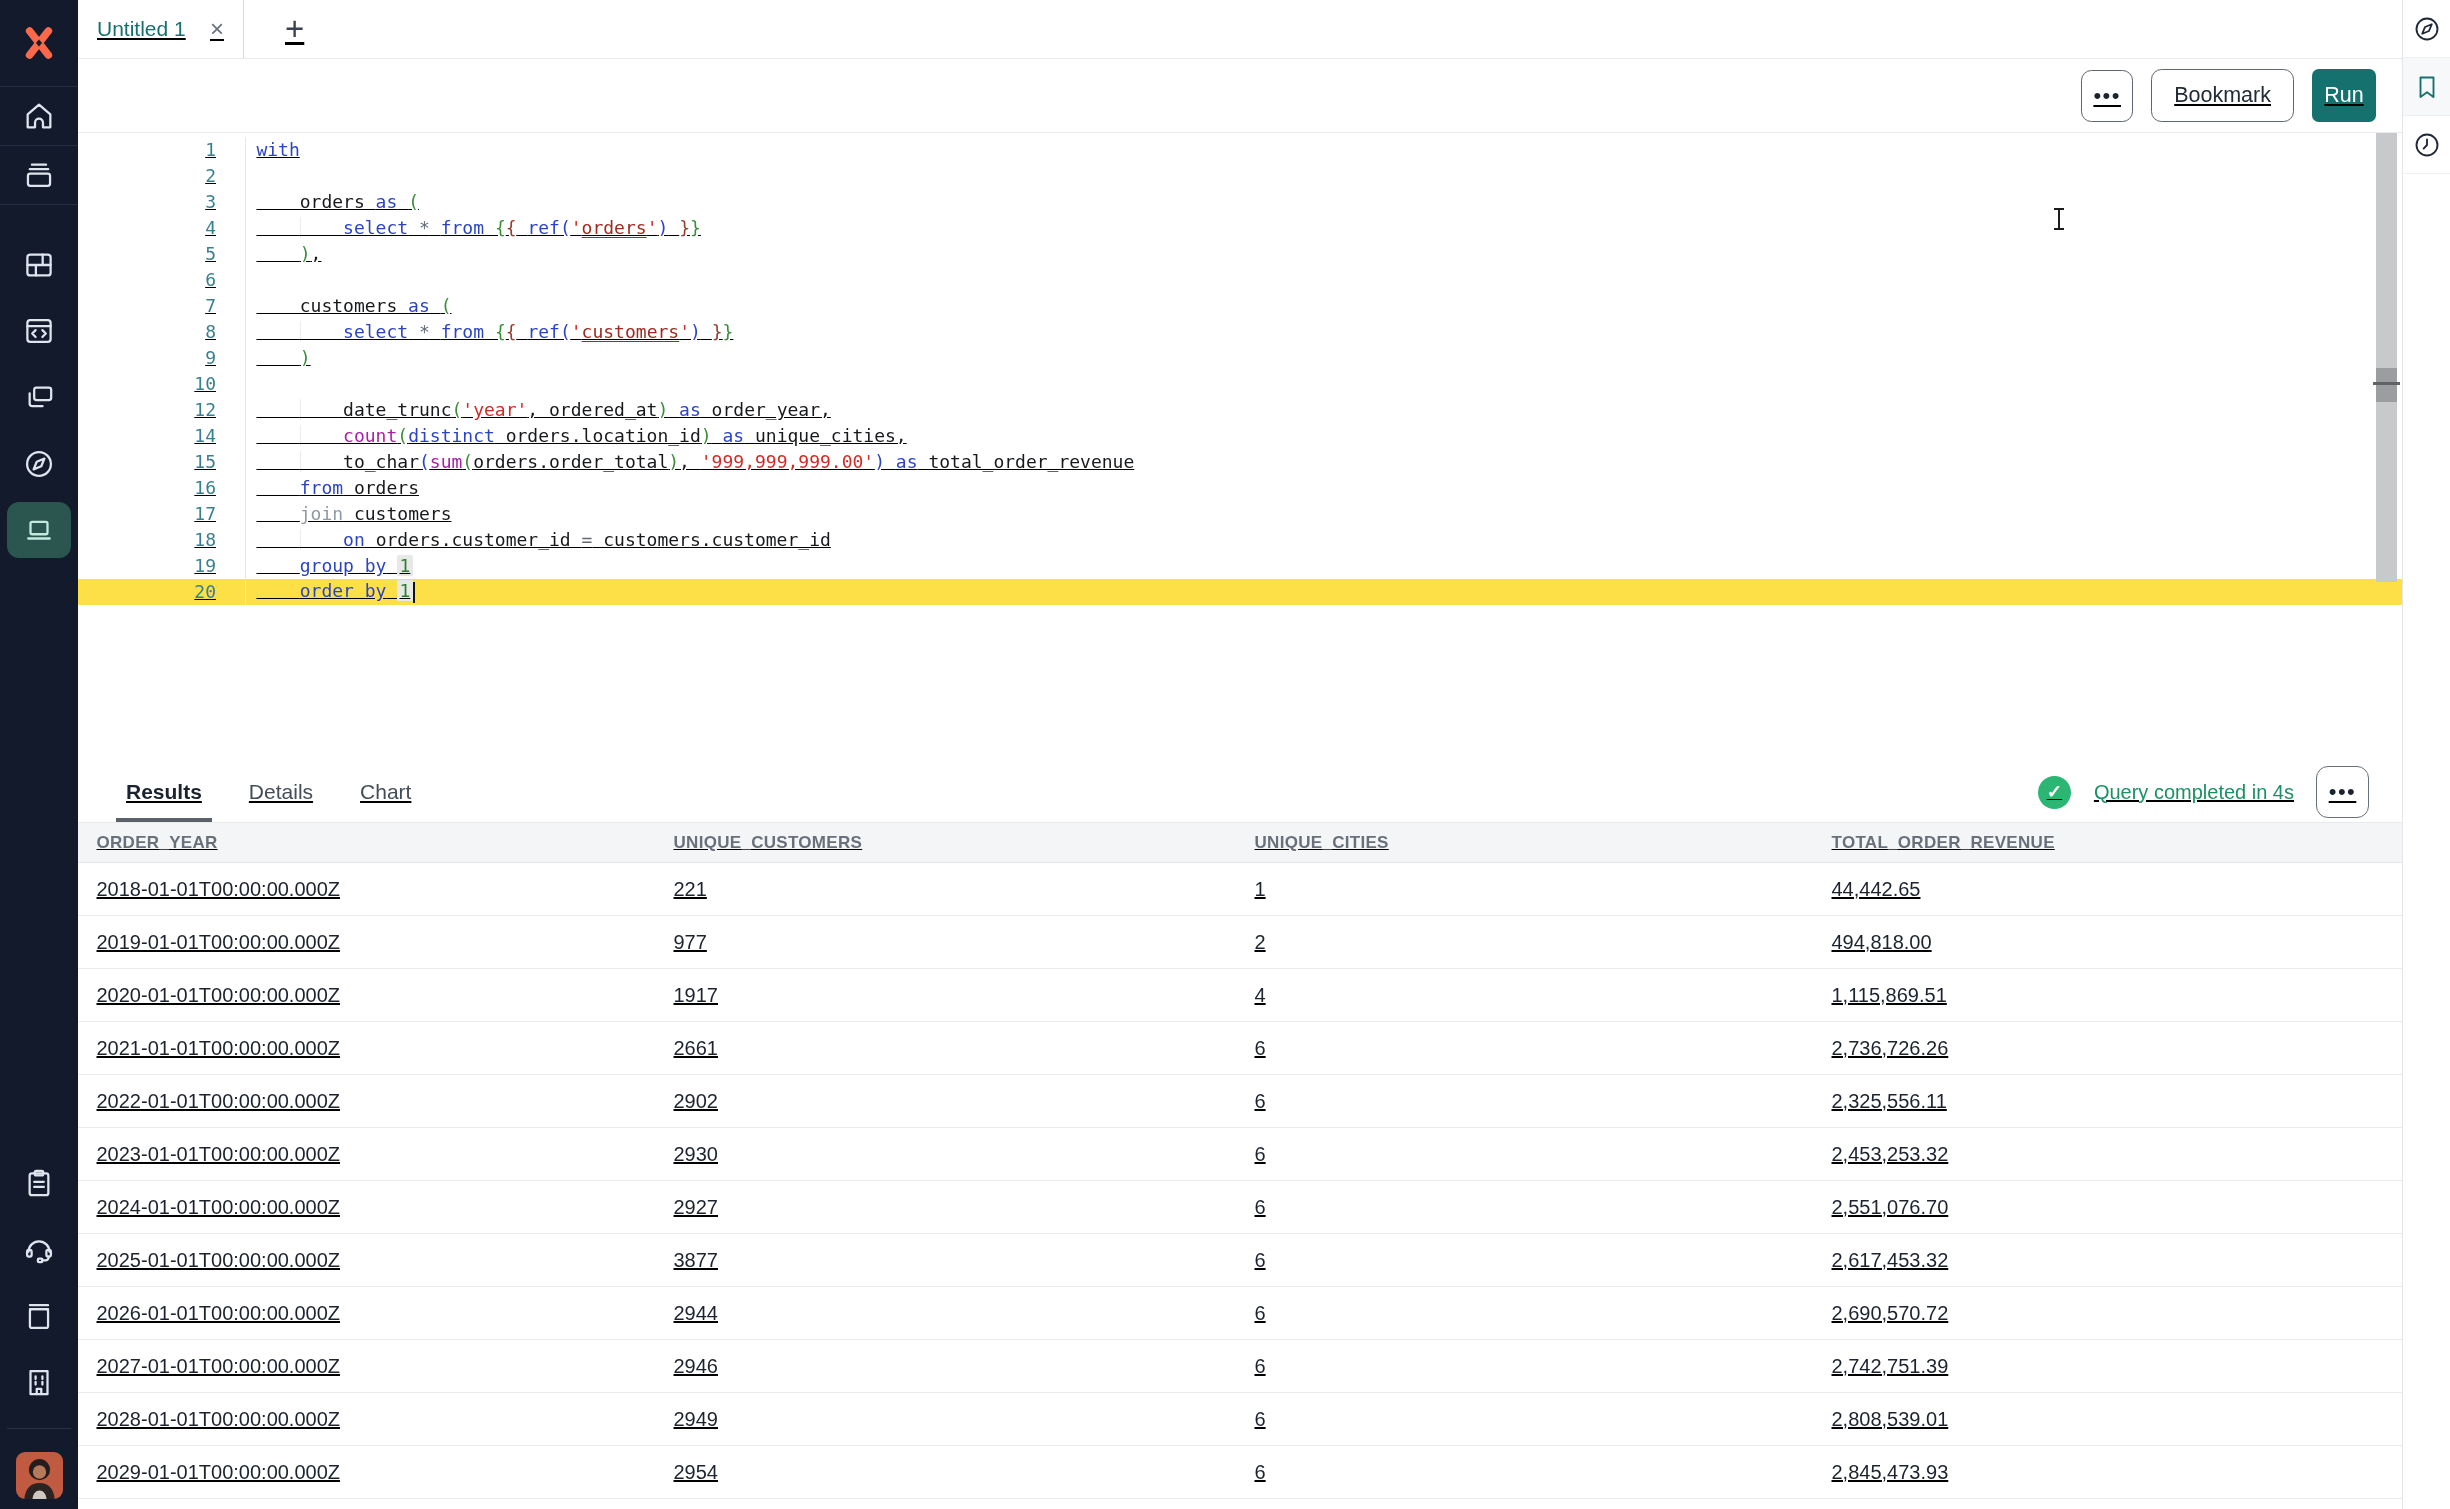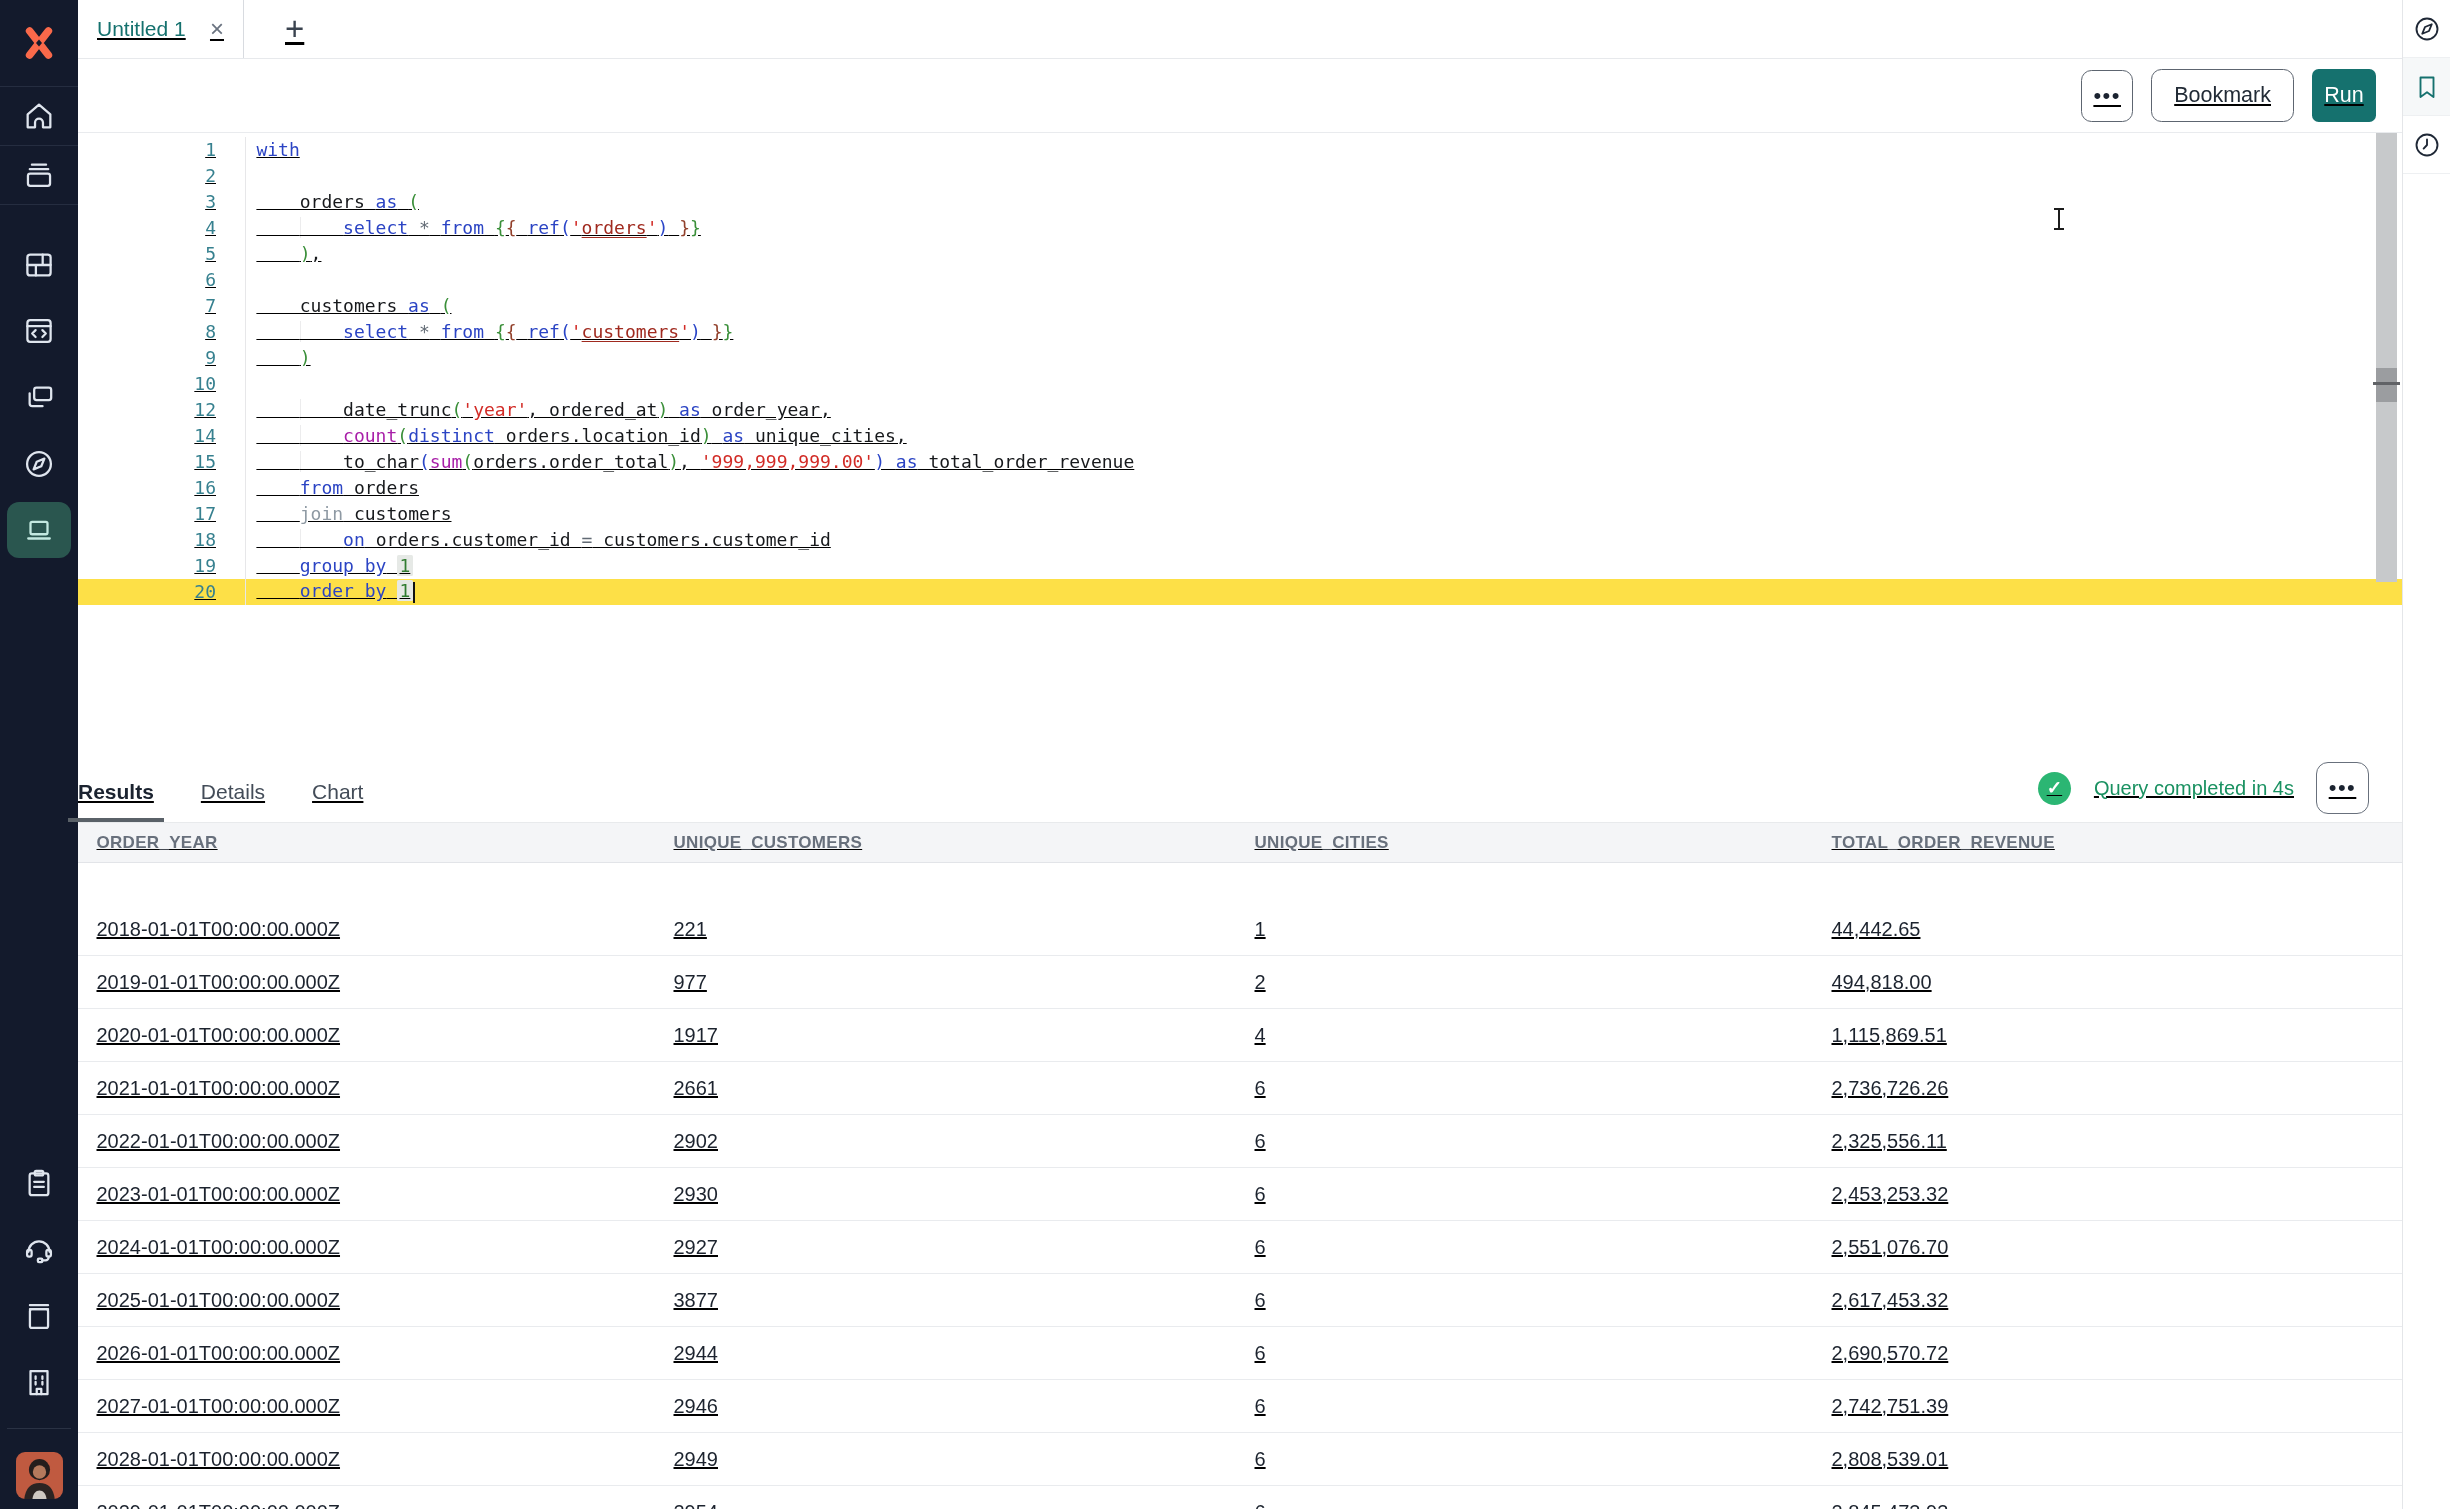--- a/index.html
+++ b/index.html
@@ -76,36 +76,36 @@
 
   .vstrip { position:absolute; left:2298px; top:0; width:21px; height:449px; background:#c7c9cb; }
   .vstrip-handle { position:absolute; left:0; top:235px; width:21px; height:34px; background:#9b9da0; }
   .vstrip-line { position:absolute; left:-3px; top:249px; width:27px; height:3px; background:#606266; }
 
   .ibeam { position:absolute; left:1980px; top:75px; width:2.2px; height:22px; background:#1c1c1c; }
   .ibeam::before, .ibeam::after { content:""; position:absolute; left:-3.7px; width:9.6px; height:2.2px; background:#1c1c1c; }
   .ibeam::before { top:0; } .ibeam::after { bottom:0; }
 
   
-  .results-hdr { height:61px; border-bottom:0.7px solid #e8eaec; display:flex; align-items:flex-start;
-                 flex:none; }
+  .results-hdr { height:61px; border-bottom:0.7px solid #e8eaec; display:flex; align-items:center;
+                 padding-left:48px; flex:none; }
   .rtabs { display:flex; gap:47px; height:100%; }
   .rtab { display:flex; align-items:center; font-size:21px; color:#434c58; position:relative; }
   .rtab.active { color:#1b2330; font-weight:700; }
   .rtab.active::after { content:""; position:absolute; left:-10.4px; right:-10.4px; bottom:0;
                         height:4.4px; background:#5a6168; }
   .rhdr-right { margin-left:auto; display:flex; align-items:center; padding-right:33px; }
   .check-circle { width:33px; height:33px; border-radius:50%; background:#2bb673; color:#fff;
                   display:flex; align-items:center; justify-content:center; font-size:18.5px; font-weight:700; }
   .status-text { color:#1a9161; font-size:20px; margin-left:23px; }
   .btn-more2 { width:53px; height:52px; border-radius:12px; border:1.5px solid #68707c; margin-left:22px;
                display:flex; align-items:center; justify-content:center; font-size:22px;
                letter-spacing:1.5px; color:#1b2330; background:#fff; }
 
-  .table { flex:1; overflow:hidden; display:flex; flex-direction:column;gap:40px; }
+  .table { flex:1; overflow:hidden; display:flex; flex-direction:column; }
   .thead, .trow { display:grid; grid-template-columns:577px 581px 577px 1fr; padding-left:18.5px; align-items:center; }
   .thead { height:40px; background:#f4f5f7; border-bottom:0.7px solid #e2e4e8; flex:none; }
   .th { font-size:17px; font-weight:700; color:#68707c; letter-spacing:0.3px; }
   .trow { height:53px; border-bottom:0.7px solid #e9ebee; flex:none; }
   .td { font-size:20px; color:#1c232e; }
 </style>
 </head>
 <body>
 
 <div class="app">

